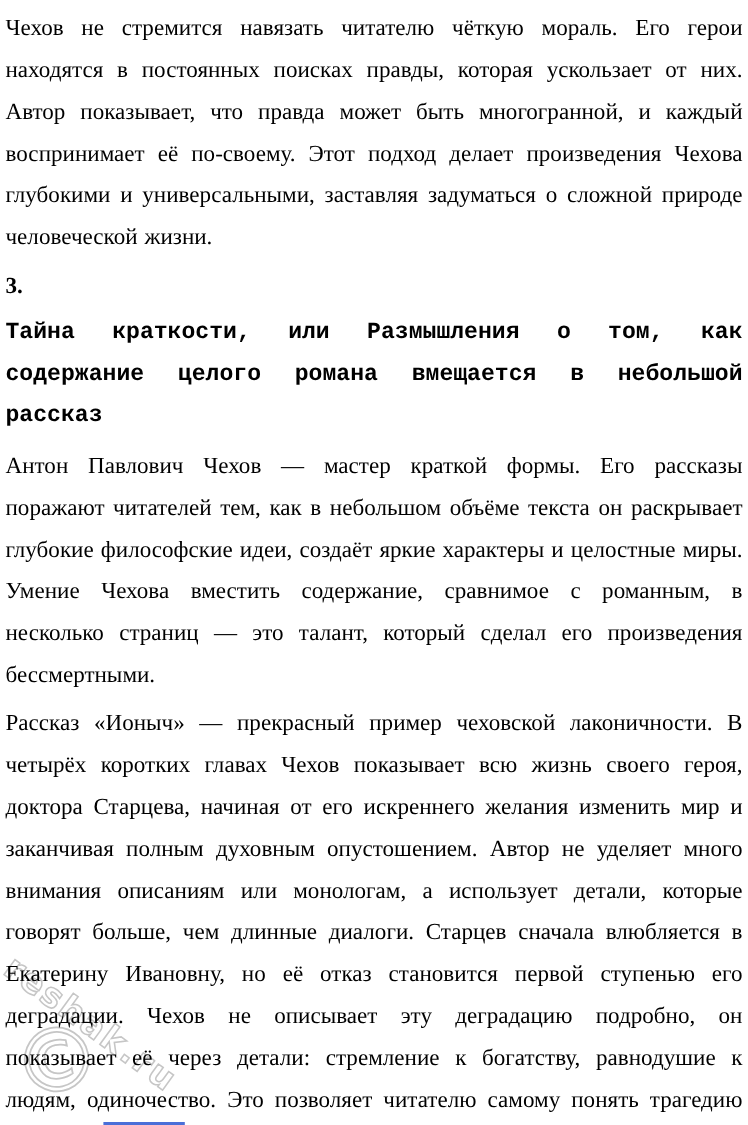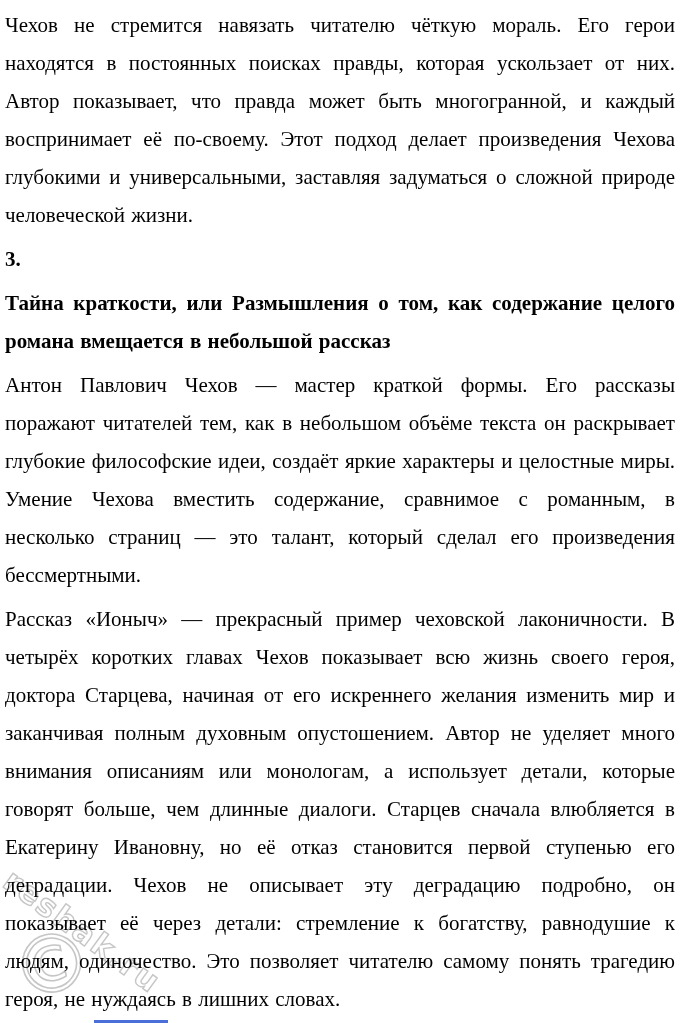--- a/index.html
+++ b/index.html
@@ -35,20 +35,21 @@
     text-align: left;
     margin: 0 0 6px 0;
   }
   .heading {
     font-size: 21px;
     line-height: 38px;
     font-weight: bold;
     text-align: justify;
     margin: 0 0 6px 0;
     word-spacing: 1px;
+    font-family: Liberation Mono, monospace;
   }
   
   .watermark {
     position: absolute;
     left: 0;
     top: 0;
     width: 680px;
     height: 1023px;
     pointer-events: none;
     z-index: 1;

